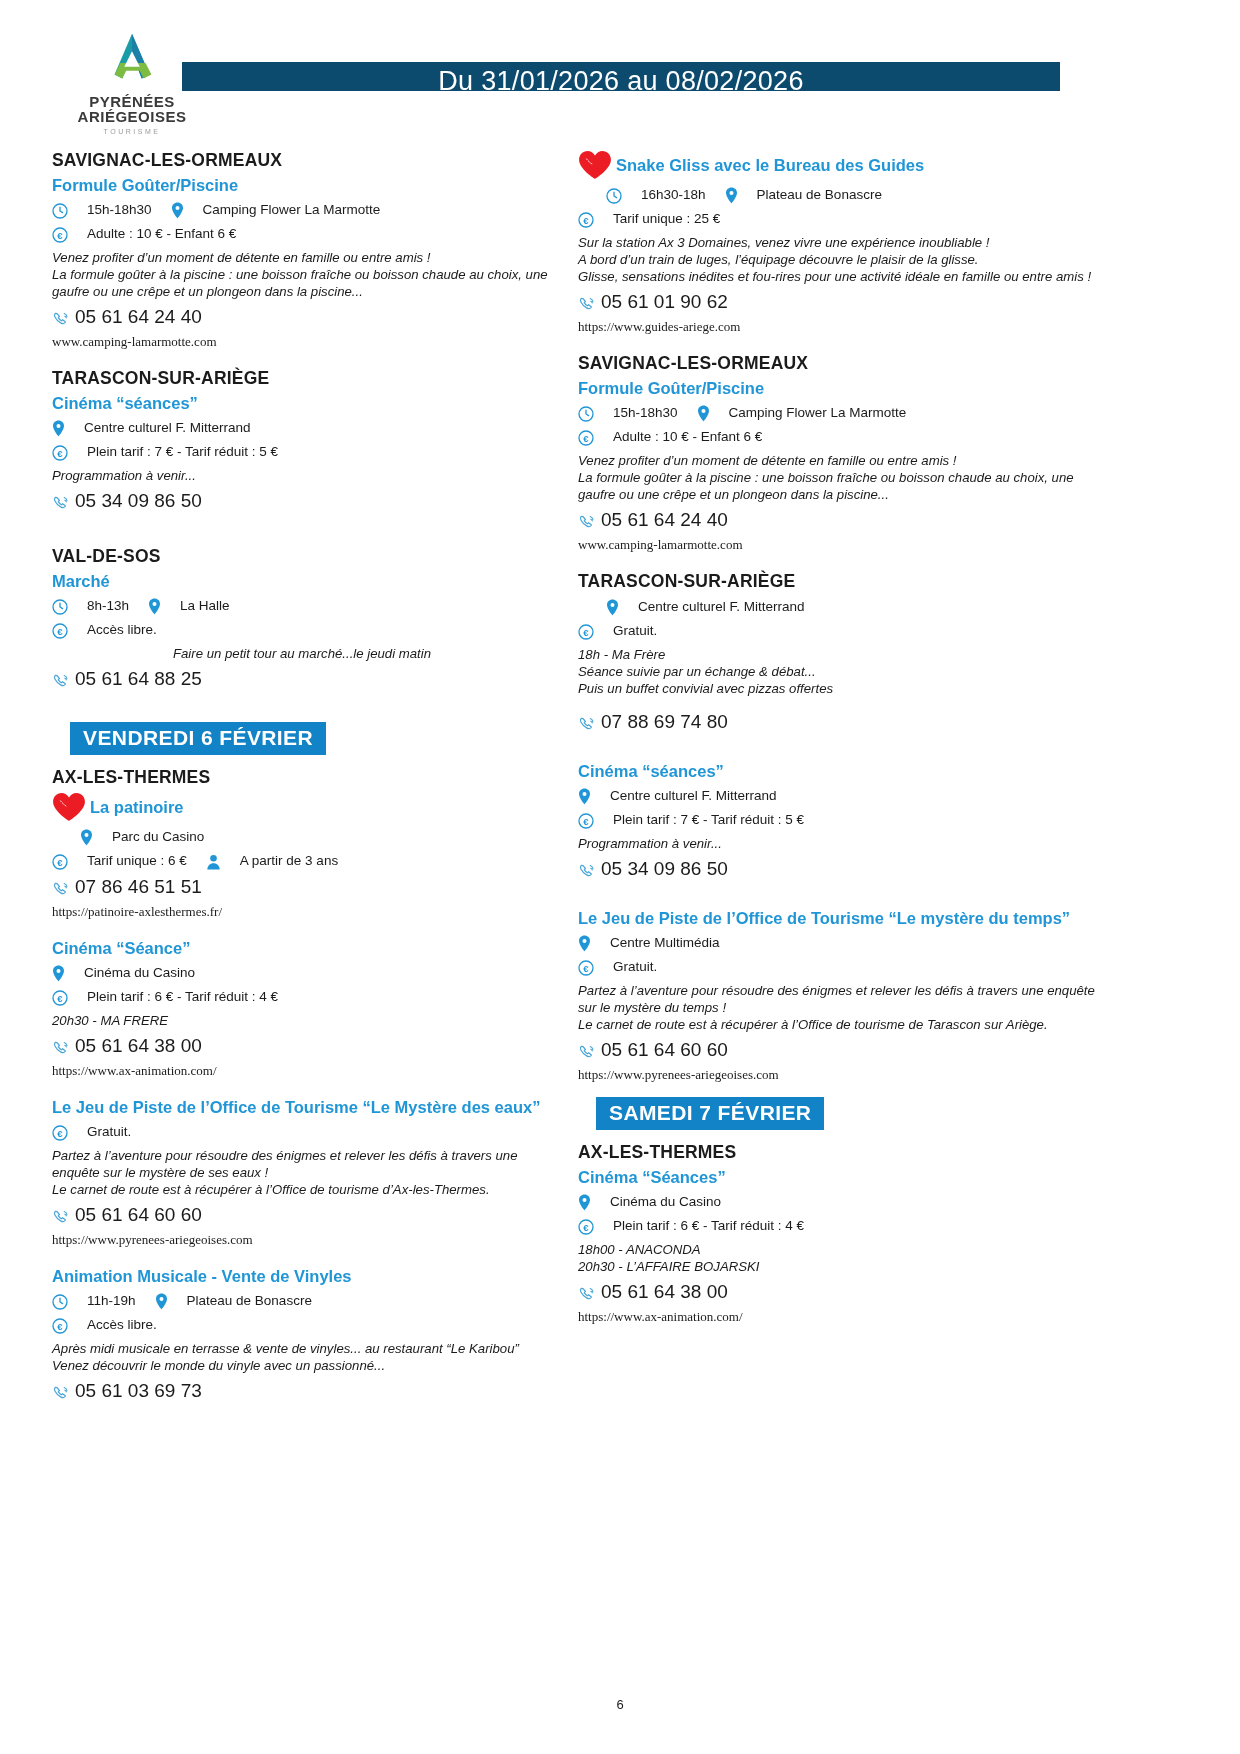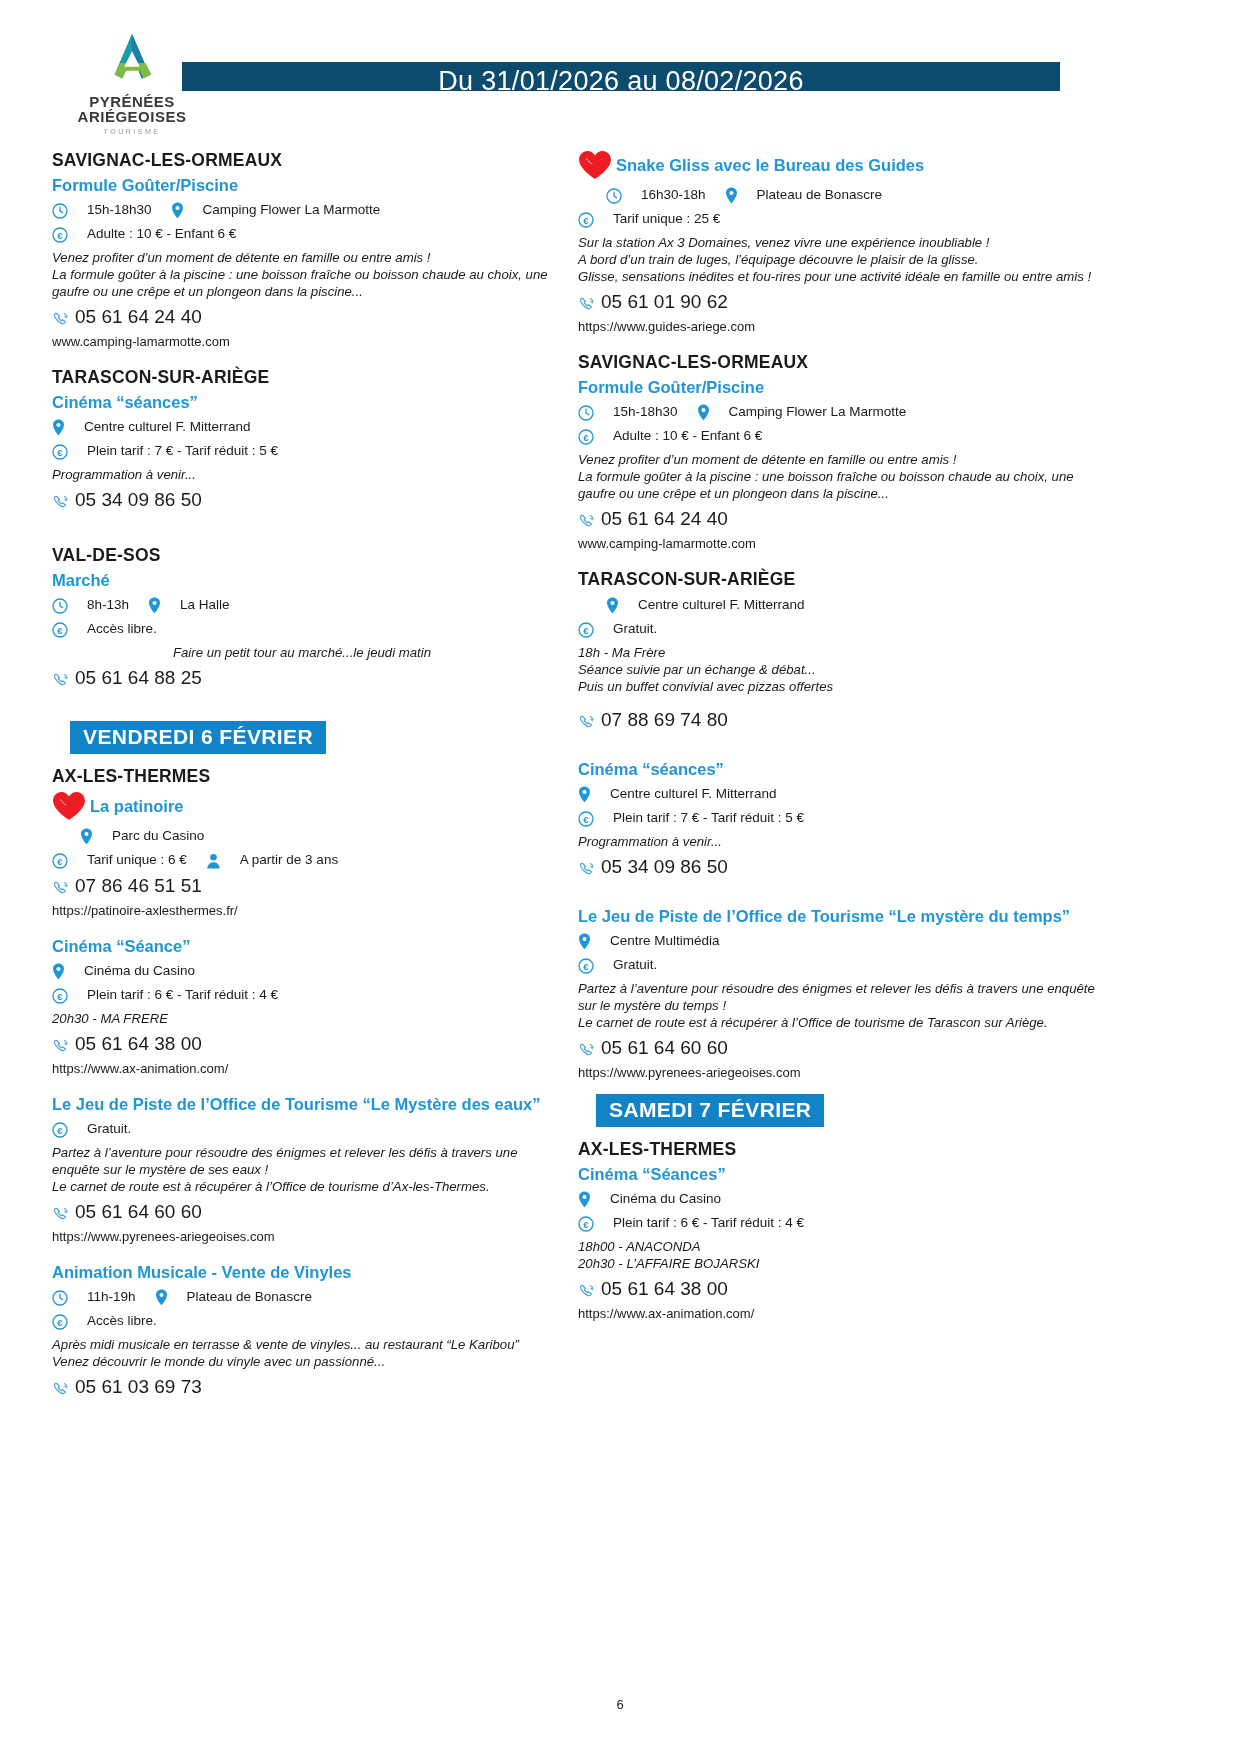--- a/index.html
+++ b/index.html
@@ -63,21 +63,21 @@
     display:flex; align-items:flex-end; gap:19px;
     font-size:13.5px; line-height:18px; margin:6px 0; color:#1b1b1b;
   }
   .info.indent { margin-left:28px; }
   .ic { flex:none; display:block; }
   .desc {
     font-style:italic; font-size:13.2px; line-height:17px;
     margin:6px 0 4px 0; color:#1b1b1b;
   }
   .tel { display:flex; align-items:flex-end; gap:6px; font-size:19px; margin:6px 0; }
-  .web { font-size:13px; margin:5px 0 0 0; color:#1b1b1b; }
+  .web { font-size:13px; margin:5px 0 0 0; color:#1b1b1b;font-family:Liberation Serif, serif; }
   .spacer-sm { height:10px; }
   .spacer-md { height:22px; }
 
   .daybar {
     display:inline-block; background:#1183c6; color:#fff;
     font-size:21px; font-weight:bold; letter-spacing:0.4px;
     padding:4px 13px 5px 13px; margin:26px 0 12px 18px;
   }
   .daybar-wrap { display:block; }
 

